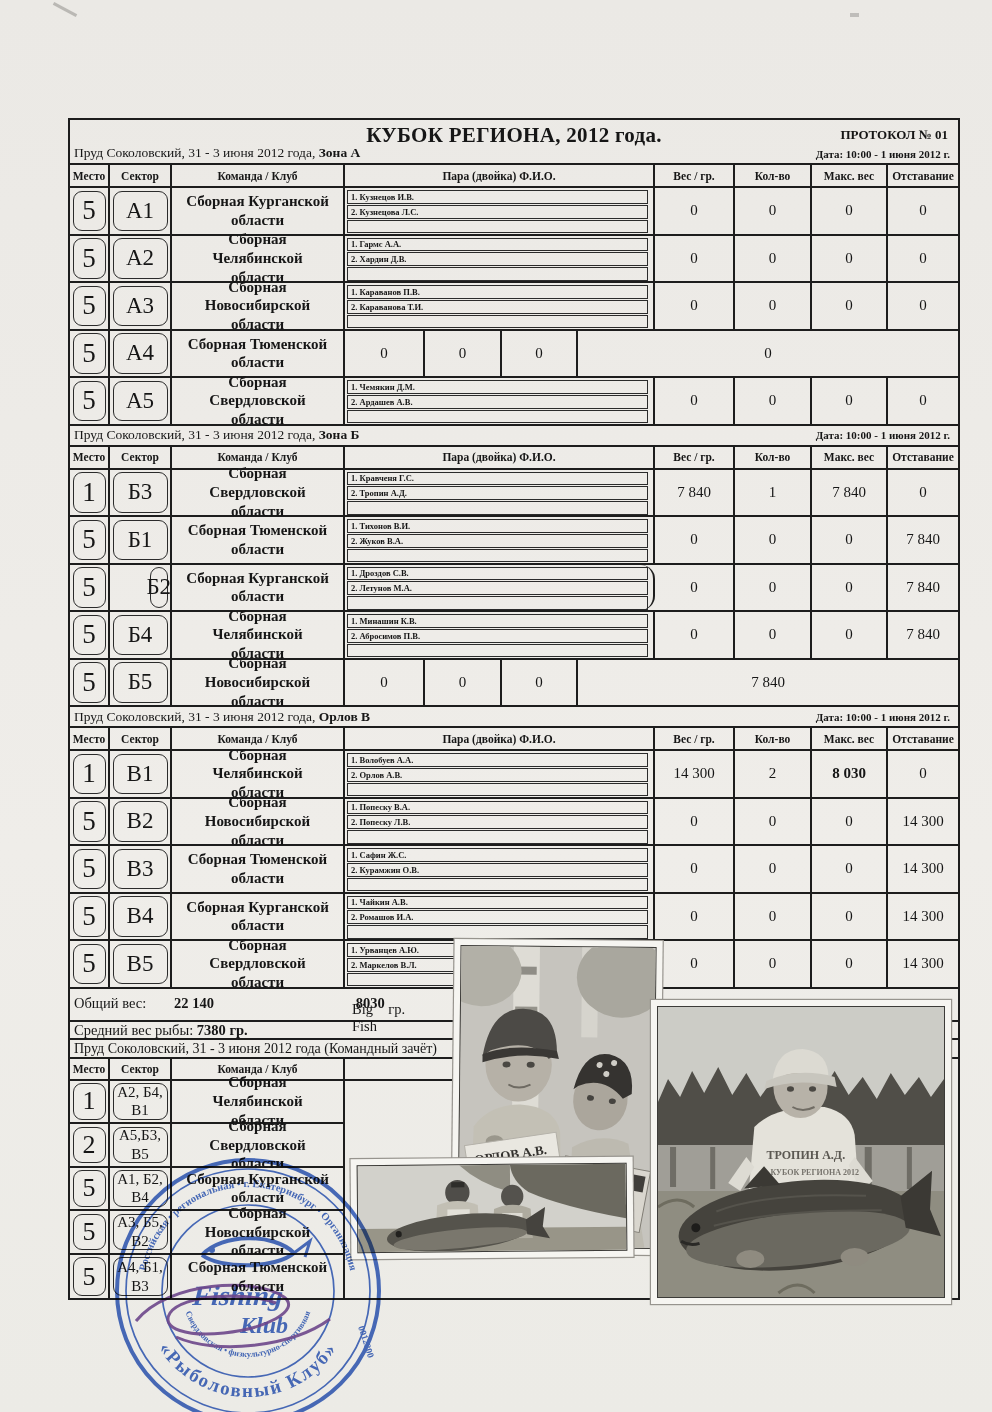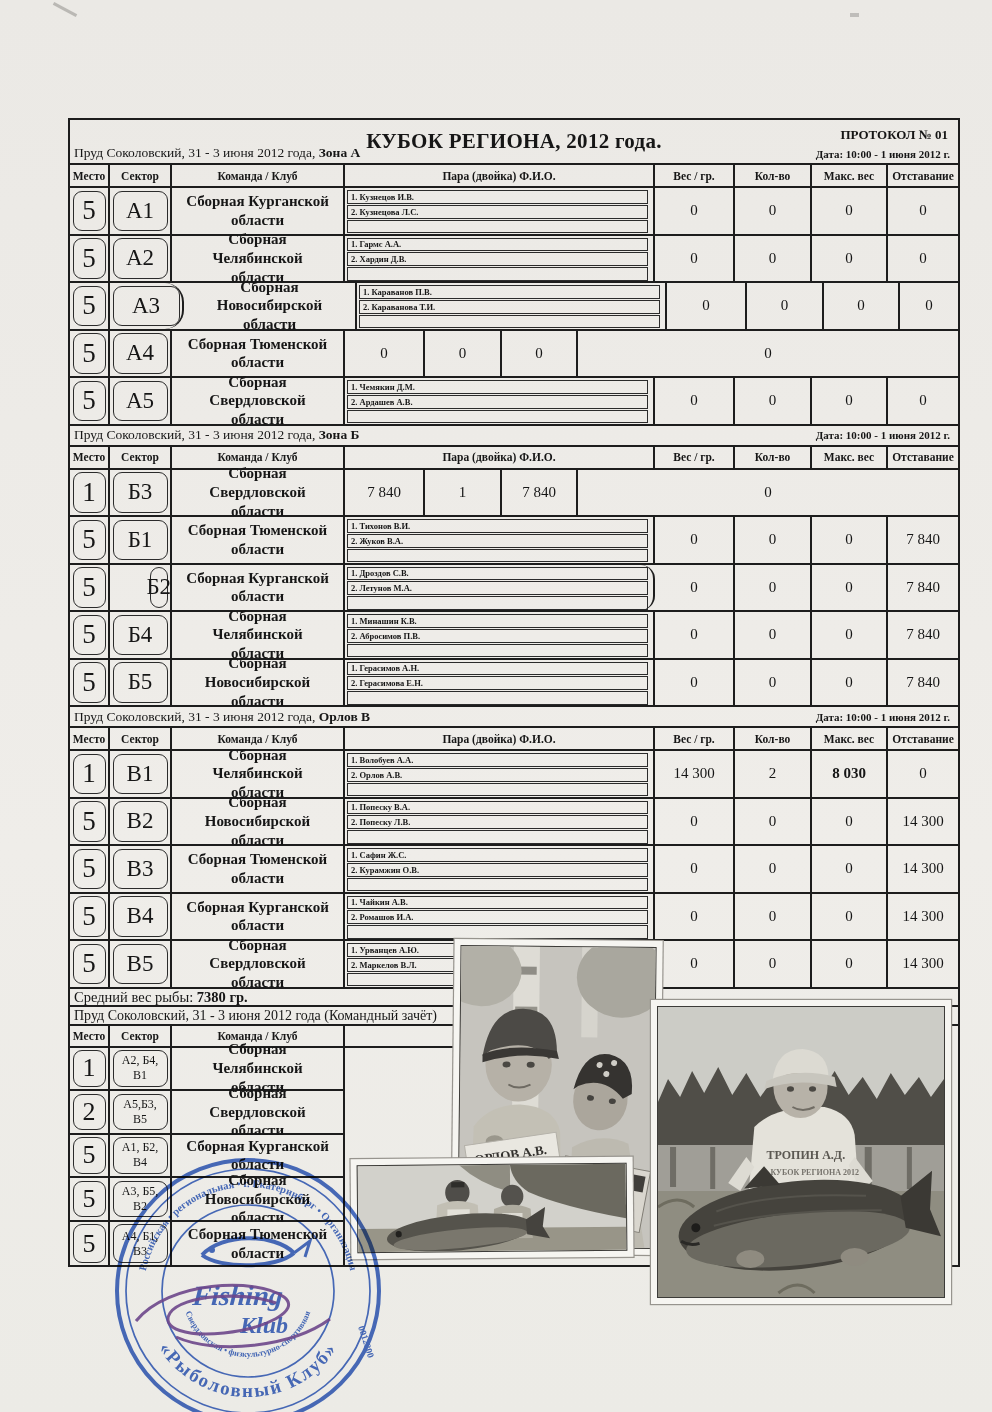--- a/index.html
+++ b/index.html
@@ -3,38 +3,38 @@
 <meta charset="utf-8">
 <style>
   html,body{margin:0;padding:0;background:#d8d6d2;}
   *{box-sizing:border-box;}
   .page{position:relative;width:992px;height:1412px;background:linear-gradient(#ebe9e5,#efede9 60%,#ecebe6);
         overflow:hidden;font-family:"Liberation Serif",serif;color:#161616;}
   .mark{position:absolute;background:#8a8884;}
   
   .doc{position:absolute;left:68px;top:118px;width:892px;border:2.5px solid #1d1d1d;background:transparent;z-index:1;}
   .titleblock{height:45px;border-bottom:2px solid #1d1d1d;position:relative;}
-  .title{text-align:center;font-size:21px;font-weight:bold;padding-top:9px;letter-spacing:.3px;}
+  .title{text-align:center;font-size:21px;font-weight:bold;padding-top:3px;letter-spacing:.3px;}
   .protocol{position:absolute;right:10px;top:7px;font-size:13px;font-weight:bold;}
   .subleft{position:absolute;left:4px;bottom:2px;font-size:13.5px;}
   .subright{position:absolute;right:8px;bottom:3px;font-size:11px;font-weight:bold;}
   .hrow{display:flex;height:23px;border-bottom:2px solid #1d1d1d;font-weight:bold;font-size:11.5px;}
   .hcell{border-right:2px solid #1d1d1d;display:flex;align-items:center;justify-content:center;text-align:center;}
   .hcell:last-child{border-right:none;}
   .band{display:flex;height:21px;border-bottom:2px solid #1d1d1d;align-items:center;justify-content:space-between;
         font-size:13.5px;padding:0 8px 0 4px;}
   .band .bdate{font-size:11px;font-weight:bold;}
   .zrow{display:flex;height:47.5px;border-bottom:2px solid #1d1d1d;}
   .cell{border-right:2px solid #1d1d1d;display:flex;align-items:center;justify-content:center;}
   .cell:last-child{border-right:none;}
   .cell.pad{padding:2.5px;}
   .rbox{width:100%;height:100%;border:1.5px solid #2b2b2b;border-radius:9px;display:flex;
         align-items:center;justify-content:center;font-size:27px;background:transparent;}
   .rbox.sec{font-size:23px;}
-  .rbox.small{flex-direction:column;font-size:12px;line-height:1.25;}
+  .rbox.small{flex-direction:column;font-size:15px;line-height:1.25;}
   .teamcell{font-weight:bold;font-size:15px;text-align:center;line-height:1.25;padding:0 14px;}
   .paircell{flex-direction:column;align-items:stretch;justify-content:flex-start;padding:2px 5px 0 2px;gap:1px;}
   .pline{border:1.2px solid #2b2b2b;height:14.3px;font-size:8.5px;font-weight:bold;display:flex;
          align-items:center;padding-left:3px;}
   .val{font-size:15px;}
   .valb{font-weight:bold;}
   .sumrow1{height:33px;border-bottom:2px solid #1d1d1d;position:relative;font-size:14.5px;}
   .sumrow1 span{position:absolute;top:6px;}
   .sumrow2{height:18px;border-bottom:2px solid #1d1d1d;font-size:14.5px;padding-left:4px;line-height:16px;}
   .bandteam{height:19px;border-bottom:2px solid #1d1d1d;font-size:14px;padding-left:4px;line-height:18px;}
@@ -119,21 +119,21 @@
           </div>
           <div class="cell val" style="width: 80px;">0</div>
           <div class="cell val" style="width: 77px;">0</div>
           <div class="cell val" style="width: 76px;">0</div>
           <div class="cell val" style="width: 70px; flex: 1 1 0%;">0</div>
         </div>
         <div class="zrow">
           <div class="cell pad" style="width: 40px;">
             <div class="rbox">5</div>
           </div>
-          <div class="cell pad" style="width: 74px; border-radius: 19px;">
+          <div class="cell pad" style="width: 62px;">
             <div class="rbox sec">А3</div>
           </div>
           <div class="cell teamcell" style="width: 173px;">Сборная Новосибирской области</div>
           <div class="cell paircell" style="width: 310px;">
             <div class="pline">1. Караванов П.В.</div>
             <div class="pline">2. Караванова Т.И.</div>
             <div class="pline"></div>
           </div>
           <div class="cell val" style="width: 80px;">0</div>
           <div class="cell val" style="width: 77px;">0</div>
@@ -186,20 +186,25 @@
           <div class="hcell" style="width: 70px; flex: 1 1 0%;">Отставание</div>
         </div>
         <div class="zrow">
           <div class="cell pad" style="width: 40px;">
             <div class="rbox">1</div>
           </div>
           <div class="cell pad" style="width: 62px;">
             <div class="rbox sec">Б3</div>
           </div>
           <div class="cell teamcell" style="width: 173px;">Сборная Свердловской области</div>
+          <div class="cell paircell" style="width: 310px;">
+            <div class="pline">1. Кравченя Г.С.</div>
+            <div class="pline">2. Тропин А.Д.</div>
+            <div class="pline"></div>
+          </div>
           <div class="cell val" style="width: 80px;">7 840</div>
           <div class="cell val" style="width: 77px;">1</div>
           <div class="cell val" style="width: 76px;">7 840</div>
           <div class="cell val" style="width: 70px; flex: 1 1 0%;">0</div>
         </div>
         <div class="zrow">
           <div class="cell pad" style="width: 40px;">
             <div class="rbox">5</div>
           </div>
           <div class="cell pad" style="width: 62px;">
@@ -253,25 +258,20 @@
           <div class="cell val" style="width: 70px; flex: 1 1 0%;">7 840</div>
         </div>
         <div class="zrow">
           <div class="cell pad" style="width: 40px;">
             <div class="rbox">5</div>
           </div>
           <div class="cell pad" style="width: 62px;">
             <div class="rbox sec">Б5</div>
           </div>
           <div class="cell teamcell" style="width: 173px;">Сборная Новосибирской области</div>
-          <div class="cell paircell" style="width: 310px;">
-            <div class="pline">1. Герасимов А.Н.</div>
-            <div class="pline">2. Герасимова Е.Н.</div>
-            <div class="pline"></div>
-          </div>
           <div class="cell val" style="width: 80px;">0</div>
           <div class="cell val" style="width: 77px;">0</div>
           <div class="cell val" style="width: 76px;">0</div>
           <div class="cell val" style="width: 70px; flex: 1 1 0%;">7 840</div>
         </div>
         <div class="band">
           <span>Пруд Соколовский, 31 - 3 июня 2012 года, <b>Орлов В</b></span>
           <span class="bdate">Дата: 10:00 - 1 июня 2012 г.</span>
         </div>
         <div class="hrow">
@@ -369,20 +369,25 @@
             <div class="pline">2. Маркелов В.Л.</div>
             <div class="pline"></div>
           </div>
           <div class="cell val" style="width: 80px;">0</div>
           <div class="cell val" style="width: 77px;">0</div>
           <div class="cell val" style="width: 76px;">0</div>
           <div class="cell val" style="width: 70px; flex: 1 1 0%;">14 300</div>
         </div>
       </div>
 
+    <div class="sumrow1">
+      <span style="left:4px;">Общий вес:</span>
+      <span style="left:104px;font-weight:bold;">22 140</span>
+      <span style="left:282px;"><span>Big Fish</span>&nbsp;<b>8030</b>&nbsp;<span>гр.</span></span>
+    </div>
     <div class="sumrow2">
       <span>Средний вес рыбы:</span>
       <b>7380 гр.</b>
     </div>
     <div class="bandteam">Пруд Соколовский, 31 - 3 июня 2012 года (Командный зачёт)</div>
     <div id="standings">
         <div class="sthead">
           <div class="hc" style="width: 40px;">Место</div>
           <div class="hc" style="width: 62px;">Сектор</div>
           <div class="hc" style="width: 173px;">Команда / Клуб</div>

